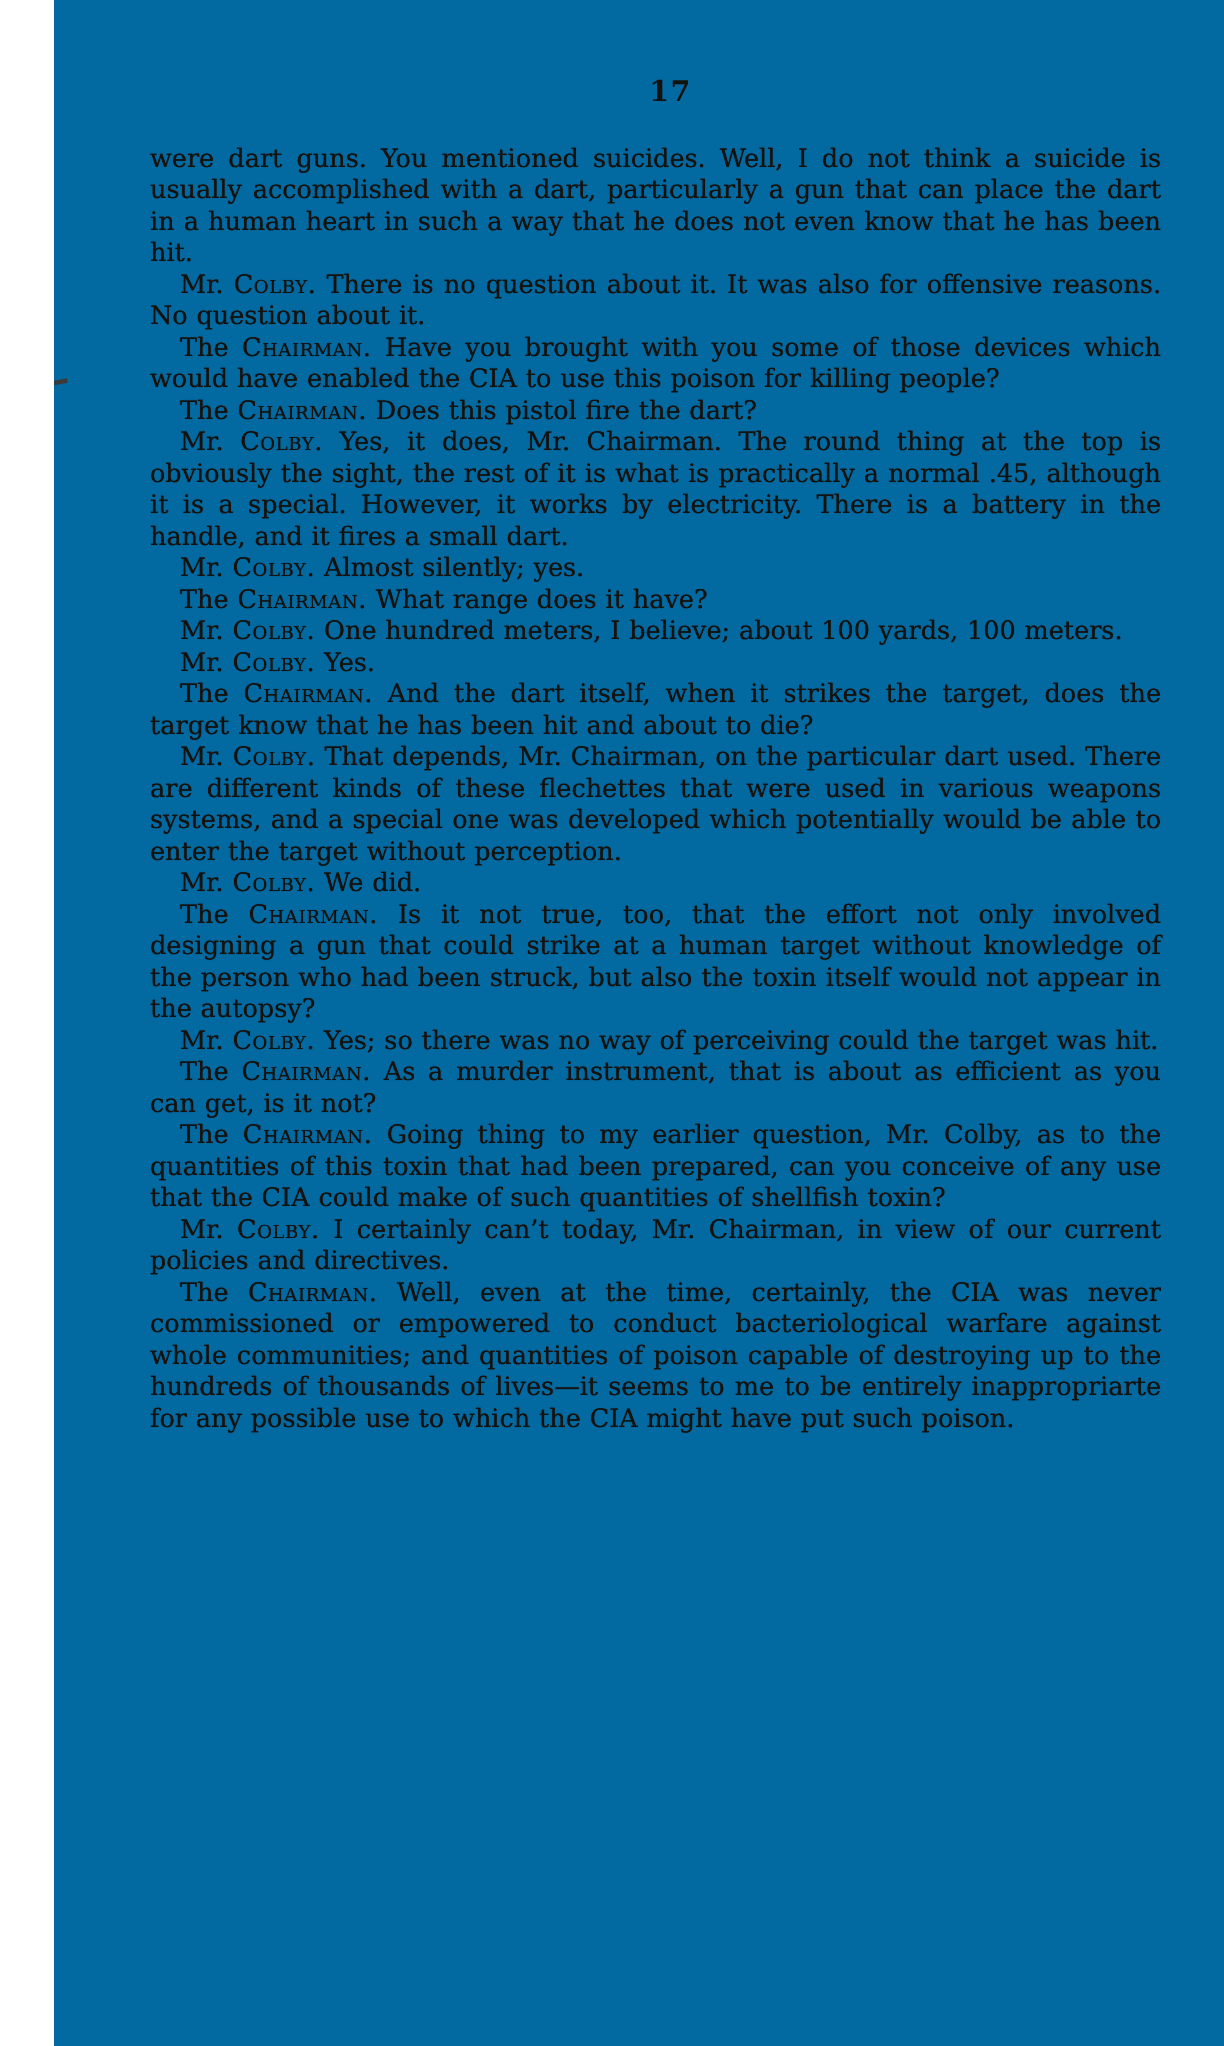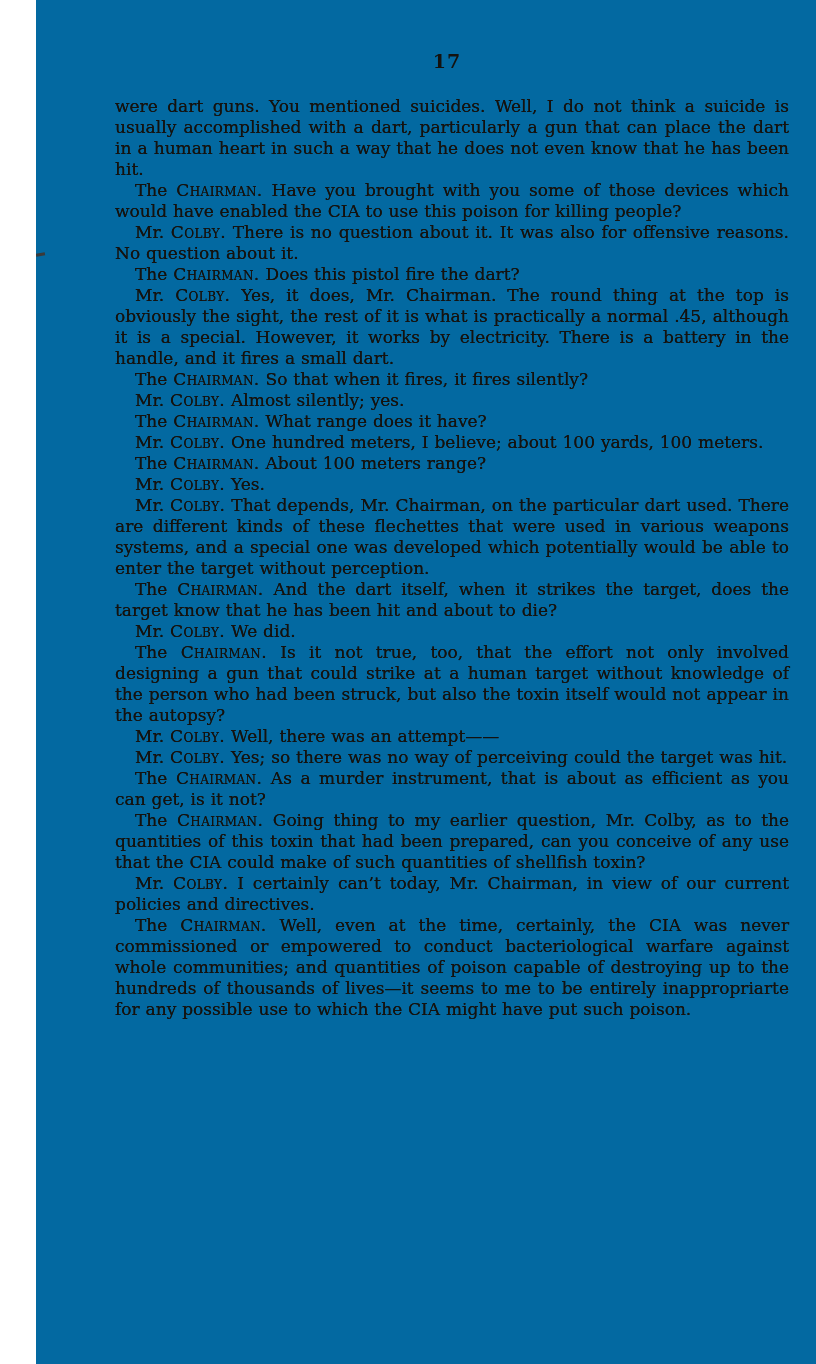--- a/index.html
+++ b/index.html
@@ -23,21 +23,21 @@
     left: 75px;
     width: 672px;
     text-align: center;
     font-size: 19px;
     font-weight: bold;
     letter-spacing: 1px;
   }
   .text-block {
     position: absolute;
     top: 96px;
-    left: 79px;
+    left: 64px;
     width: 674px;
   }
   .para {
     margin: 0;
     font-size: 17px;
     line-height: 21px;
     text-align: justify;
     text-indent: 20px;
     text-shadow: 0 0 0.45px #1a1712;
     word-spacing: 0.5px;
@@ -60,34 +60,31 @@
   }
 </style>
 </head>
 <body>
 
 <div class="sheet">
   <div class="margin-mark"></div>
   <div class="page-number">17</div>
   <div class="text-block" id="transcript-body">
       <p class="para continuation"><span class="sp-prefix"></span> <span class="sp-name"></span> <span class="sp-text">were dart guns. You mentioned suicides. Well, I do not think a suicide is usually accomplished with a dart, particularly a gun that can place the dart in a human heart in such a way that he does not even know that he has been hit.</span></p>
+      <p class="para"><span class="sp-prefix">Mr.</span> <span class="sp-name">Colby.</span> <span class="sp-text">There is no question about it. It was also for offensive reasons. No question about it.</span></p>
       <p class="para"><span class="sp-prefix">The</span> <span class="sp-name">Chairman.</span> <span class="sp-text">Have you brought with you some of those devices which would have enabled the CIA to use this poison for killing people?</span></p>
-      <p class="para"><span class="sp-prefix">Mr.</span> <span class="sp-name">Colby.</span> <span class="sp-text">There is no question about it. It was also for offensive reasons. No question about it.</span></p>
       <p class="para"><span class="sp-prefix">The</span> <span class="sp-name">Chairman.</span> <span class="sp-text">Does this pistol fire the dart?</span></p>
       <p class="para"><span class="sp-prefix">Mr.</span> <span class="sp-name">Colby.</span> <span class="sp-text">Yes, it does, Mr. Chairman. The round thing at the top is obviously the sight, the rest of it is what is practically a normal .45, although it is a special. However, it works by electricity. There is a battery in the handle, and it fires a small dart.</span></p>
-      <p class="para"><span class="sp-prefix">The</span> <span class="sp-name">Chairman.</span> <span class="sp-text">So that when it fires, it fires silently?</span></p>
       <p class="para"><span class="sp-prefix">Mr.</span> <span class="sp-name">Colby.</span> <span class="sp-text">Almost silently; yes.</span></p>
       <p class="para"><span class="sp-prefix">The</span> <span class="sp-name">Chairman.</span> <span class="sp-text">What range does it have?</span></p>
       <p class="para"><span class="sp-prefix">Mr.</span> <span class="sp-name">Colby.</span> <span class="sp-text">One hundred meters, I believe; about 100 yards, 100 meters.</span></p>
-      <p class="para"><span class="sp-prefix">The</span> <span class="sp-name">Chairman.</span> <span class="sp-text">About 100 meters range?</span></p>
       <p class="para"><span class="sp-prefix">Mr.</span> <span class="sp-name">Colby.</span> <span class="sp-text">Yes.</span></p>
+      <p class="para"><span class="sp-prefix">The</span> <span class="sp-name">Chairman.</span> <span class="sp-text">And the dart itself, when it strikes the target, does the target know that he has been hit and about to die?</span></p>
       <p class="para"><span class="sp-prefix">Mr.</span> <span class="sp-name">Colby.</span> <span class="sp-text">That depends, Mr. Chairman, on the particular dart used. There are different kinds of these flechettes that were used in various weapons systems, and a special one was developed which potentially would be able to enter the target without perception.</span></p>
-      <p class="para"><span class="sp-prefix">The</span> <span class="sp-name">Chairman.</span> <span class="sp-text">And the dart itself, when it strikes the target, does the target know that he has been hit and about to die?</span></p>
       <p class="para"><span class="sp-prefix">Mr.</span> <span class="sp-name">Colby.</span> <span class="sp-text">We did.</span></p>
       <p class="para"><span class="sp-prefix">The</span> <span class="sp-name">Chairman.</span> <span class="sp-text">Is it not true, too, that the effort not only involved designing a gun that could strike at a human target without knowledge of the person who had been struck, but also the toxin itself would not appear in the autopsy?</span></p>
-      <p class="para"><span class="sp-prefix">Mr.</span> <span class="sp-name">Colby.</span> <span class="sp-text">Well, there was an attempt——</span></p>
       <p class="para"><span class="sp-prefix">Mr.</span> <span class="sp-name">Colby.</span> <span class="sp-text">Yes; so there was no way of perceiving could the target was hit.</span></p>
       <p class="para"><span class="sp-prefix">The</span> <span class="sp-name">Chairman.</span> <span class="sp-text">As a murder instrument, that is about as efficient as you can get, is it not?</span></p>
       <p class="para"><span class="sp-prefix">The</span> <span class="sp-name">Chairman.</span> <span class="sp-text">Going thing to my earlier question, Mr. Colby, as to the quantities of this toxin that had been prepared, can you conceive of any use that the CIA could make of such quantities of shellfish toxin?</span></p>
       <p class="para"><span class="sp-prefix">Mr.</span> <span class="sp-name">Colby.</span> <span class="sp-text">I certainly can’t today, Mr. Chairman, in view of our current policies and directives.</span></p>
       <p class="para"><span class="sp-prefix">The</span> <span class="sp-name">Chairman.</span> <span class="sp-text">Well, even at the time, certainly, the CIA was never commissioned or empowered to conduct bacteriological warfare against whole communities; and quantities of poison capable of destroying up to the hundreds of thousands of lives—it seems to me to be entirely inappropriarte for any possible use to which the CIA might have put such poison.</span></p>
     </div>
 </div>
 
 </body></html>

